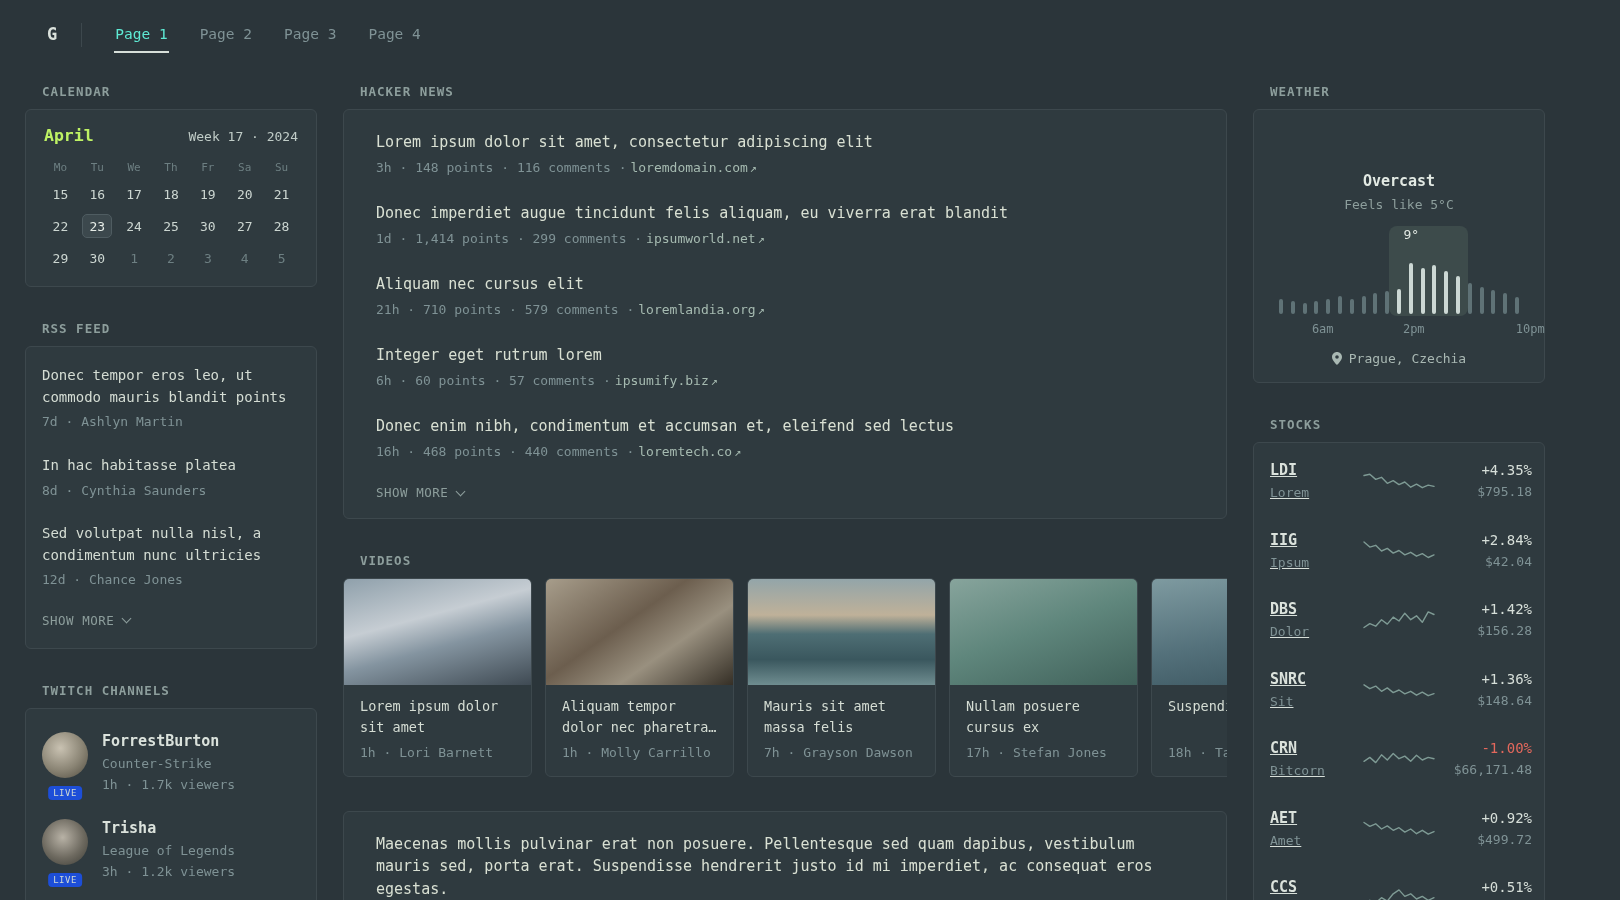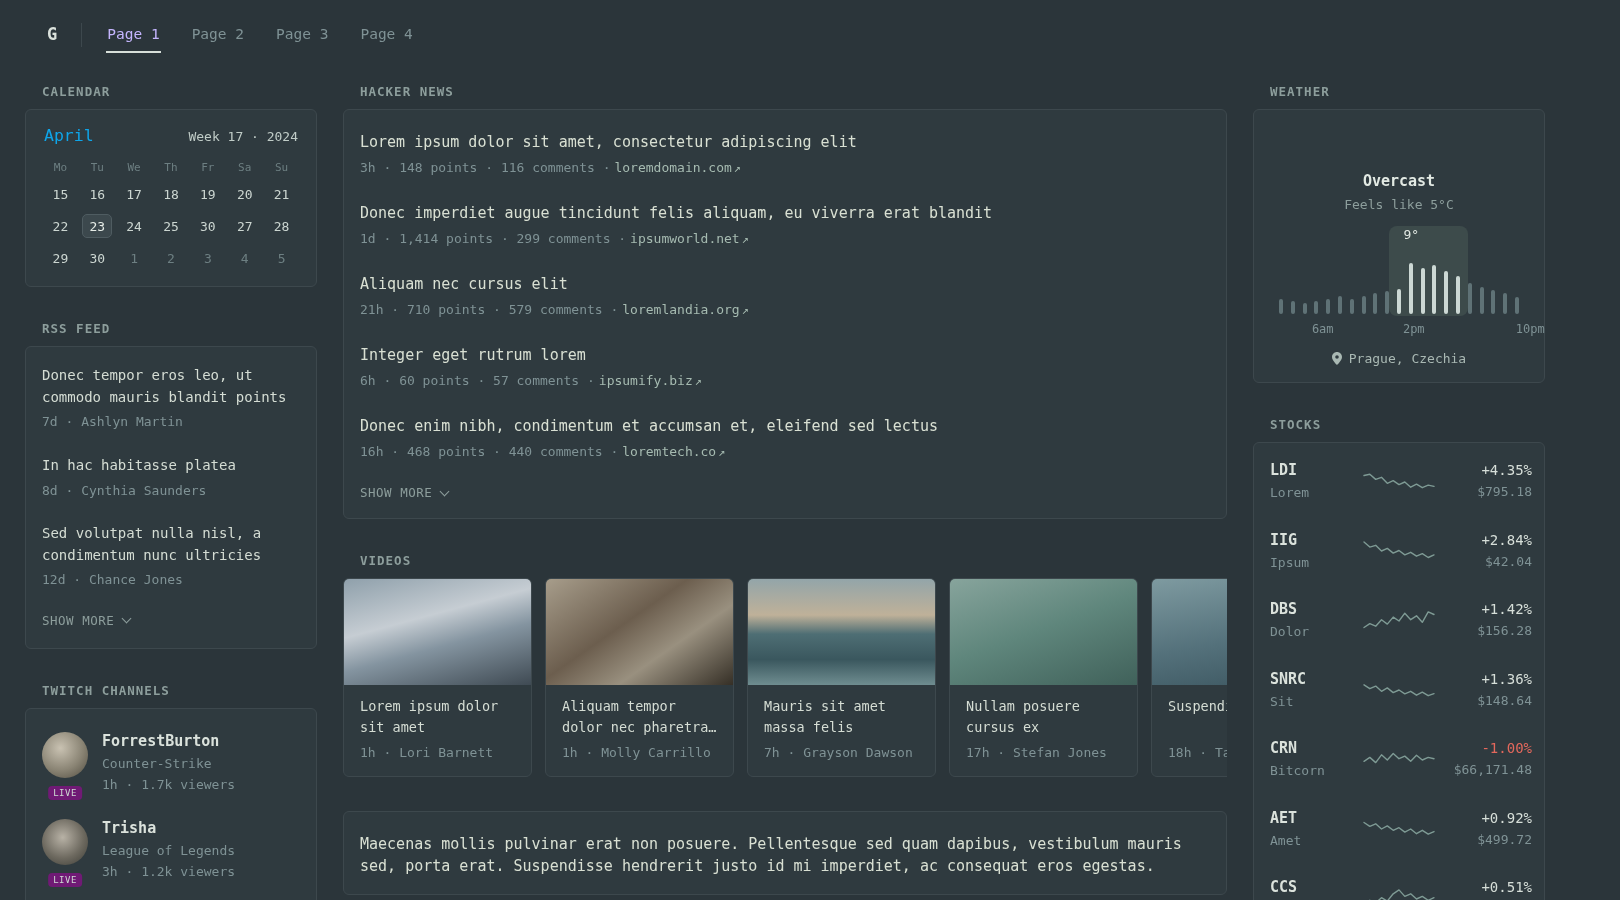--- a/index.html
+++ b/index.html
@@ -6,59 +6,59 @@
   html,body{width:1620px;height:900px;}
   body{background:#2b353a;color:#d7dfd9;font-family:"DejaVu Sans Mono",monospace;font-size:14px;overflow:hidden;}
   a{text-decoration:none;color:inherit;cursor:pointer;display:inline-block;}
 
   
   .topbar{display:flex;align-items:center;gap:24px;padding:16px 25px 0 47px;height:58px;}
   .logo{font-size:17px;font-weight:bold;color:#dbe2dc;padding-bottom:6px;}
   .nav-sep{width:1px;height:24px;background:#3d484d;margin-bottom:4px;}
   .tabs{display:flex;gap:30px;align-items:flex-end;}
   .tab{color:#7f9295;font-size:14.5px;padding:4px 1px 9px;border-bottom:2px solid transparent;}
-  .tab.active{color:#c4b5fd;border-bottom-color:#d7dfd9;}
+  .tab.active{color:#5eead4;border-bottom-color:#d7dfd9;margin-left:8px;}
 
   
   .grid{display:grid;grid-template-columns:292px minmax(0,1fr) 292px;gap:26px;padding:26px 75px 0 25px;align-items:start;}
   .widget{margin-bottom:34px;}
   .w-title{font-size:12.5px;font-weight:bold;color:#8d9e9c;letter-spacing:1px;margin:0 0 10px 17px;}
   .card{background:#2f3a3f;border:1px solid #3d484d;border-radius:6px;}
 
   
   .cal-card{padding:16px 16px 16px;}
   .cal-head{display:flex;justify-content:space-between;align-items:baseline;margin-bottom:16px;padding:0 2px;}
-  .cal-month{font-size:16.5px;font-weight:normal;color:#0ea5e9;}
+  .cal-month{font-size:16.5px;font-weight:bold;color:#bef264;}
   .cal-week{font-size:13px;color:#c0ccc7;}
   .cal-grid{display:grid;grid-template-columns:repeat(7,1fr);row-gap:8px;justify-items:center;}
   .cal-dow{margin-bottom:8px;}
   .dow{font-size:11px;color:#6d7f82;}
   .day{font-size:13px;color:#ccd6d1;width:30px;height:24px;display:flex;align-items:center;justify-content:center;border-radius:5px;border:1px solid transparent;}
   .day.dim{color:#6d7f82;}
   .day.selected{background:#3c484d;border-color:#4f5c61;color:#e6ece7;}
 
   
   .list-card{padding:6px 16px;}
   .rss-item{padding:12px 0 11px;}
   .item-title{display:block;font-size:14px;line-height:1.55;color:#d5ddd4;}
   .item-title.lg{font-size:15px;line-height:1.5;color:#d9e0d3;}
   .meta{font-size:13px;color:#7f9295;margin-top:4px;line-height:1.5;}
   .domain{color:#a6bbb1;margin-left:4px;}
   .ext{color:#a6bbb1;font-size:12px;margin-left:2px;}
   .show-more{display:flex;align-items:center;font-size:12.5px;color:#8d9e9c;padding:12px 0 14px;letter-spacing:0.5px;}
   .chev{display:inline-block;width:7px;height:7px;border-right:1.5px solid currentColor;border-bottom:1.5px solid currentColor;transform:rotate(45deg);margin-left:9px;margin-bottom:3px;}
-  .hn-card{padding:8px 16px 4px;}
+  .hn-card{padding:8px 32px 4px;}
   .hn-item{padding:13px 0 12px;}
 
   
   .tw-card{padding:12px 16px;}
   .tw-item{display:flex;gap:14px;padding:11px 0 13px;}
   .avatar-wrap{position:relative;width:46px;flex:0 0 46px;}
   .avatar{width:46px;height:46px;border-radius:50%;}
-  .live{position:absolute;left:50%;bottom:-5px;transform:translateX(-50%);background:#701a75;color:#cfd9d4;font-size:9px;letter-spacing:.5px;padding:2px 5px;border-radius:4px;}
+  .live{position:absolute;left:50%;bottom:-5px;transform:translateX(-50%);background:#1d4ed8;color:#cfd9d4;font-size:9px;letter-spacing:.5px;padding:2px 5px;border-radius:4px;}
   .live:empty{display:none;}
   .tw-name{display:block;font-size:15px;font-weight:bold;color:#dbe2dc;margin-bottom:4px;}
   .tw-info .meta{margin-top:2px;}
 
   
   .videos-row{display:flex;gap:13px;overflow:hidden;}
   .video-card{flex:0 0 189px;background:#2f3a3f;border:1px solid #3d484d;border-radius:6px;overflow:hidden;}
   .thumb{height:106px;}
   .video-title{display:block;font-size:13.5px;line-height:1.55;color:#d5ddd4;padding:11px 16px 0;height:56px;overflow:hidden;}
   .video-card .meta{padding:2px 16px 13px;margin-top:0;}
@@ -73,21 +73,21 @@
   .w-bar{width:4px;border-radius:2px;background:#5f7276;}
   .w-bar.bright{background:#ccd8d4;}
   .w-peak{position:absolute;top:1px;transform:translateX(-50%);font-size:13px;color:#e2e9e3;}
   .w-times{position:relative;height:16px;margin:8px 6px 0;}
   .w-time{position:absolute;top:0;transform:translateX(-50%);font-size:12px;color:#7f9295;}
   .w-loc{display:flex;align-items:center;justify-content:center;gap:7px;margin-top:13px;font-size:13px;color:#a9b8b3;}
 
   
   .stocks-card{padding:4px 16px;}
   .stock-row{display:flex;align-items:center;padding:14px 0;}
-  .s-left{flex:0 0 92px;}
+  .s-left{flex:0 0 92px;text-decoration:underline;}
   .s-sym{font-size:15px;font-weight:bold;color:#dbe2dc;}
   .s-left .meta{margin-top:4px;}
   .s-spark{flex:1;display:flex;justify-content:center;align-items:center;}
   .s-right{flex:0 0 96px;text-align:right;}
   .s-change{font-size:14px;color:#d7dfd9;}
   .s-change.neg{color:#e3685c;}
   .s-right .meta{margin-top:4px;}
 </style>
 </head>
 <body>

